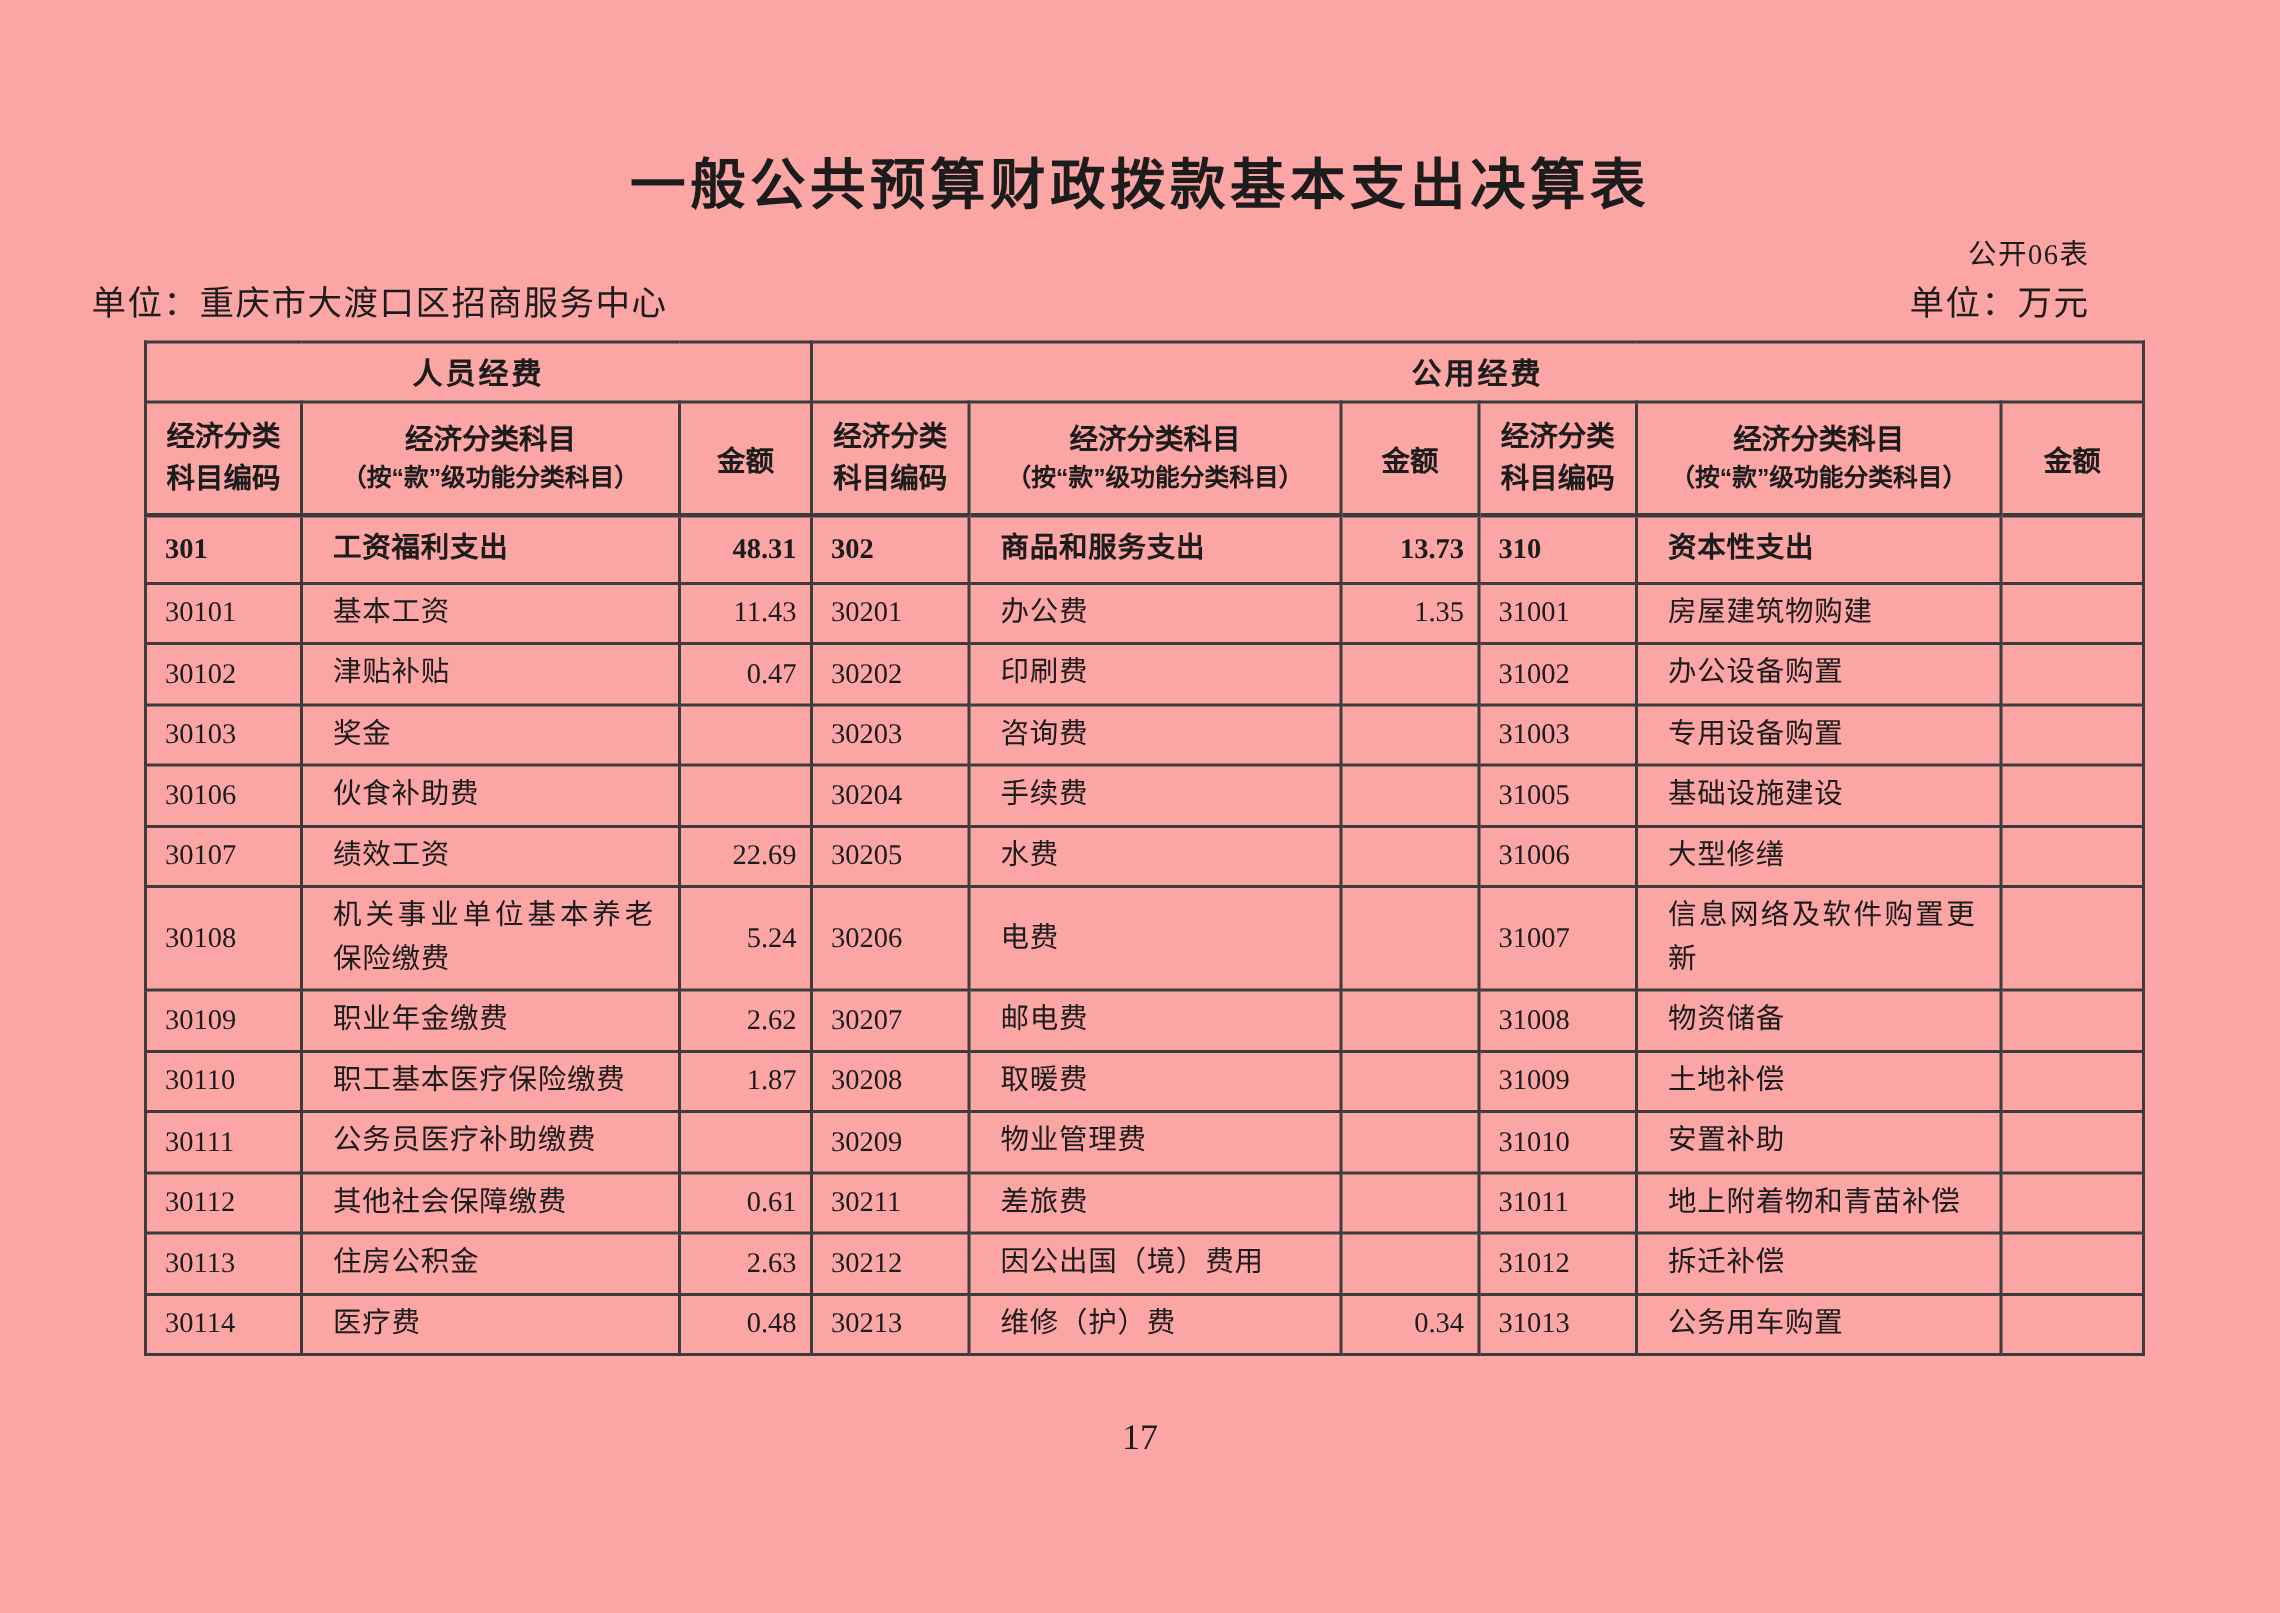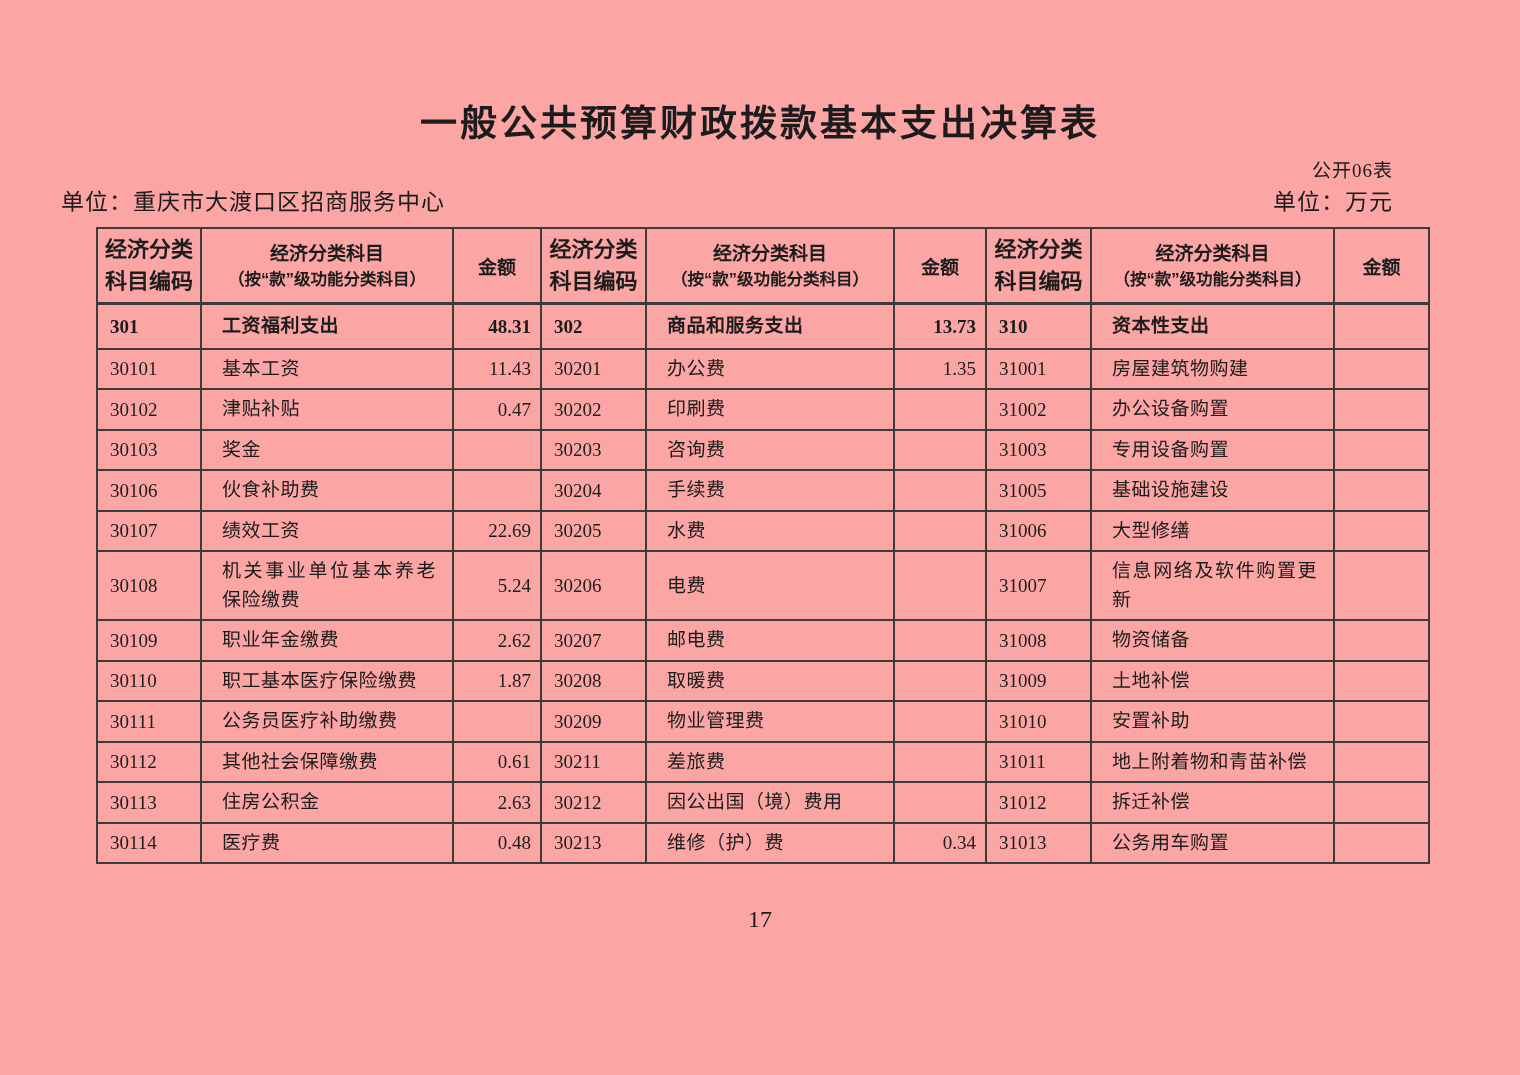--- a/index.html
+++ b/index.html
@@ -63,21 +63,21 @@
     font-weight: bold;
     text-align: center;
   }
   tr.group-header-row { height: 40px; }
   tr.group-header-row th {
     font-size: 20px;
     letter-spacing: 2px;
   }
   tr.col-header-row { height: 76px; }
   tr.col-header-row th { border-bottom-width: 3px; }
-  .h-code  { font-size: 22px; line-height: 1.45; margin-left: 16px; }
+  .h-code  { font-size: 19px; line-height: 1.45; margin-left: 16px; }
   .h-subject .l1 { font-size: 19px; line-height: 1.5; display: block; }
   .h-subject .l2 { font-size: 16.5px; font-weight: bold; line-height: 1.4; display: block; }
   .h-amount { font-size: 19px; }
   tbody tr { height: 32px; }
   tbody tr.totals { height: 45px; }
   tbody tr.totals td { font-weight: bold; }
   td.code {
     text-align: left;
     font-size: 19px;
     padding: 2px 4px 2px 12px;
@@ -122,20 +122,24 @@
         <col style="width:252px">
         <col style="width:88px">
       <col style="width:105px">
         <col style="width:248px">
         <col style="width:92px">
       <col style="width:105px">
         <col style="width:243px">
         <col style="width:95px">
     </colgroup>
     <thead>
+      <tr class="group-header-row">
+        <th colspan="3">人员经费</th>
+        <th colspan="6">公用经费</th>
+      </tr>
       <tr class="col-header-row">
         <th class="h-code">
           <span>经济分类</span><br>
           <span>科目编码</span>
         </th>
         <th class="h-subject">
           <span class="l1">经济分类科目</span>
           <span class="l2">（按“款”级功能分类科目）</span>
         </th>
         <th class="h-amount">金额</th>

